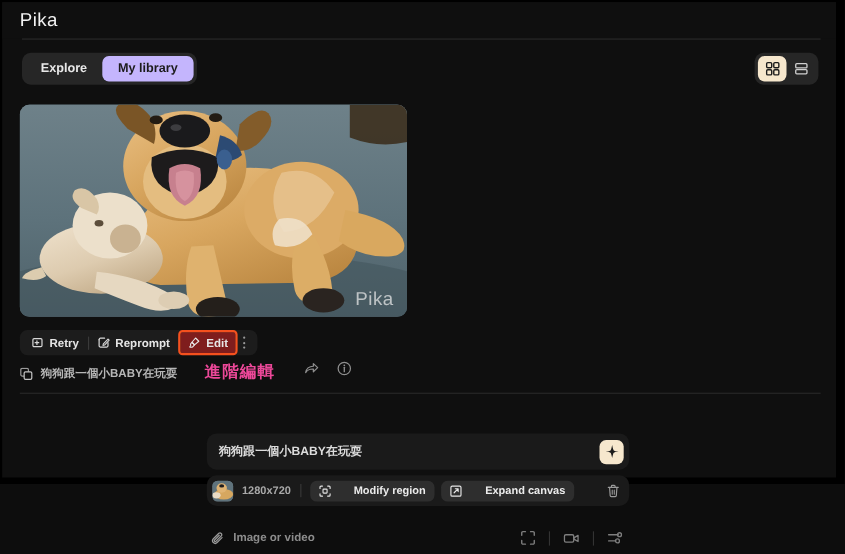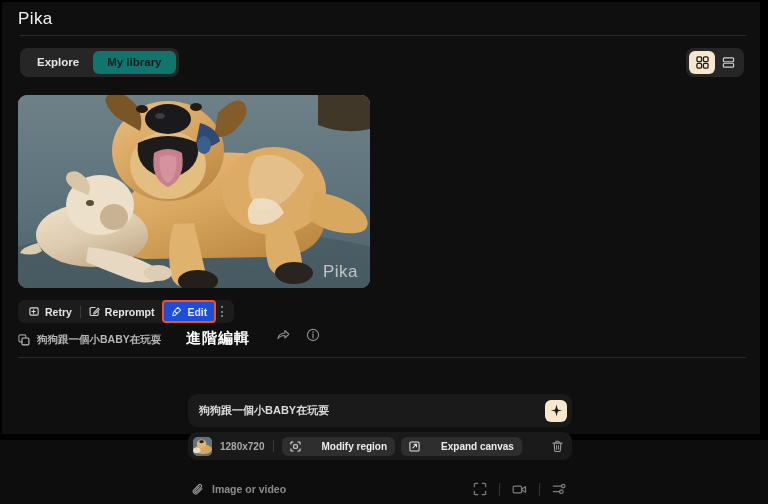--- a/index.html
+++ b/index.html
@@ -54,21 +54,21 @@
     font-weight: bold;
     padding: 0 14px;
     height: 23px;
     line-height: 23px;
     border-radius: 6px;
     color: #e8e8e8;
     cursor: pointer;
     white-space: nowrap;
   }
   .tab.active {
-    background: #0f766e;
+    background: #c4b5fd;
     color: #1c1c1c;
   }
   .viewtoggle {
     display: inline-flex; align-items: center;
     background: #262626;
     border-radius: 8px;
     padding: 3px;
     height: 29px;
   }
   .vbtn {
@@ -119,21 +119,21 @@
     font-size: 10.5px;
     font-weight: bold;
     cursor: pointer;
     white-space: nowrap;
   }
   .tb-sep { width:1px; height:12px; background:#3a3a3a; margin:0 1px; }
   .tb-btn svg, .icon svg { display:block; }
   .edit-hl {
     outline: 2.5px solid #f5501e;
     border-radius: 2px;
-    background: #1d4ed8;
+    background: #7f1d1d;
   }
   .kebab {
     width: 16px; height: 19px;
     display:flex; align-items:center; justify-content:center;
     cursor:pointer;
   }
   .dot { width:2px; height:2px; border-radius:50%; background:#9a9a9a; margin:1.2px 0; }
 
   
   .caprow {
@@ -143,21 +143,21 @@
     width: 720px;
     position: relative;
   }
   .cap-text {
     color: #b6b6b6;
     font-size: 10.5px;
     margin-left: 7px;
     font-weight: bold;
   }
   .annot {
-    color: #ffffff;
+    color: #ec4899;
     font-size: 15px;
     font-weight: bold;
     position: absolute;
     left: 168px; top: -3px;
     letter-spacing: 1px;
   }
   .caprow-icons {
     position: absolute; right: 418px; top: -4px;
     display: flex; align-items: center; gap: 16px;
   }

